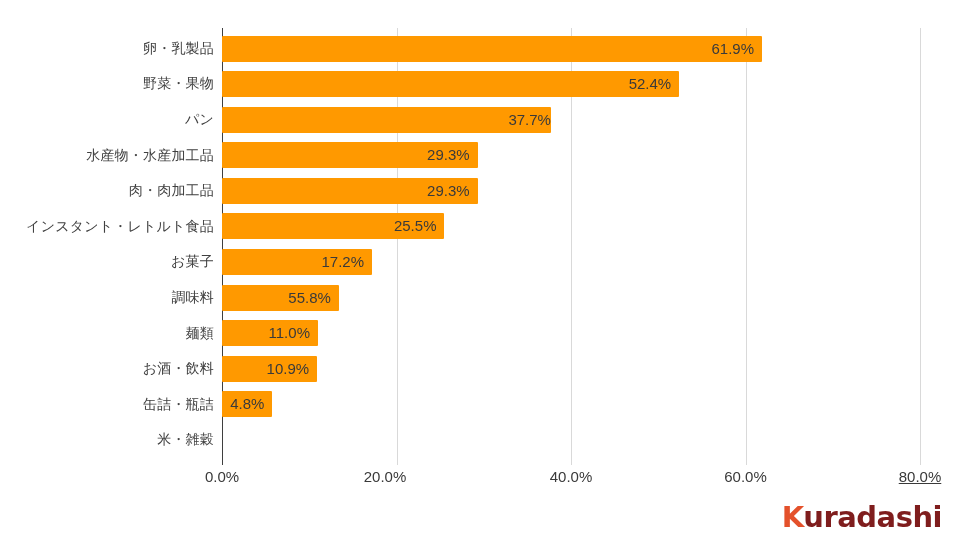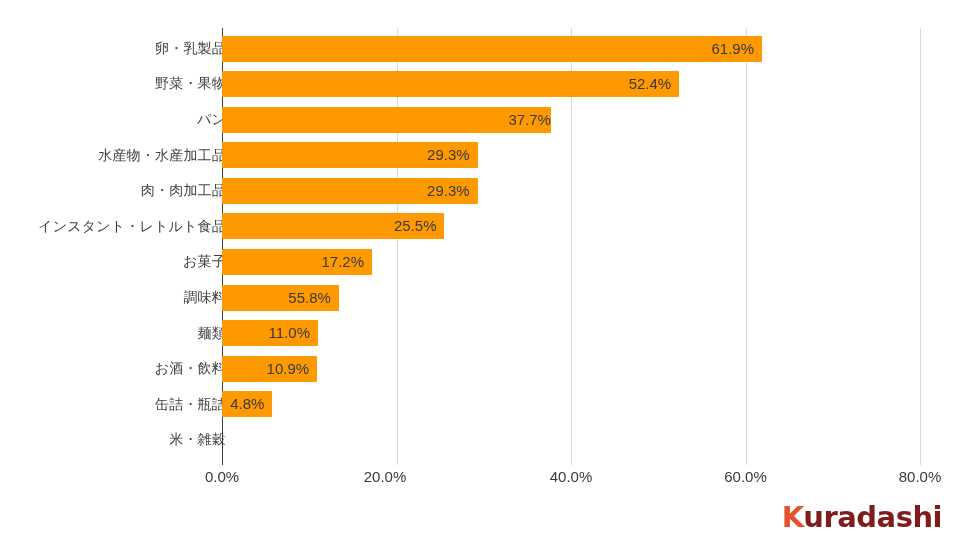--- a/index.html
+++ b/index.html
@@ -78,21 +78,20 @@
     text-align: right;
   }
 
   
   .cat-labels {
     position: absolute;
     left: 0;
     top: 31px;
     width: 214px;
     height: 428px;
-    padding-left: 12px;
   }
   .cat-row {
     height: 35.6px;
     display: flex;
     align-items: center;
     justify-content: flex-end;
   }
   .cat-label {
     font-size: 14px;
     color: #404040;
@@ -232,20 +231,20 @@
         <div class="bar" style="width: 50.4px;"></div>
         <div class="bar-value" style="left: 0px; width: 42.4px;">4.8%</div>
       </div>
     </div>
 
   <div class="x-ticks" id="x-ticks">
       <div class="x-tick" style="left: 222px;">0.0%</div>
       <div class="x-tick" style="left: 385px;">20.0%</div>
       <div class="x-tick" style="left: 571px;">40.0%</div>
       <div class="x-tick" style="left: 745.5px;">60.0%</div>
-      <div class="x-tick" style="left: 920px;">80.0%</div>
+      <div class="x-tick" style="left: 920px; text-decoration: underline;">80.0%</div>
     </div>
 
   <div class="brand">
     <span class="brand-k">K</span><span class="brand-rest">uradashi</span>
   </div>
 
 </div>
 
 </body></html>

